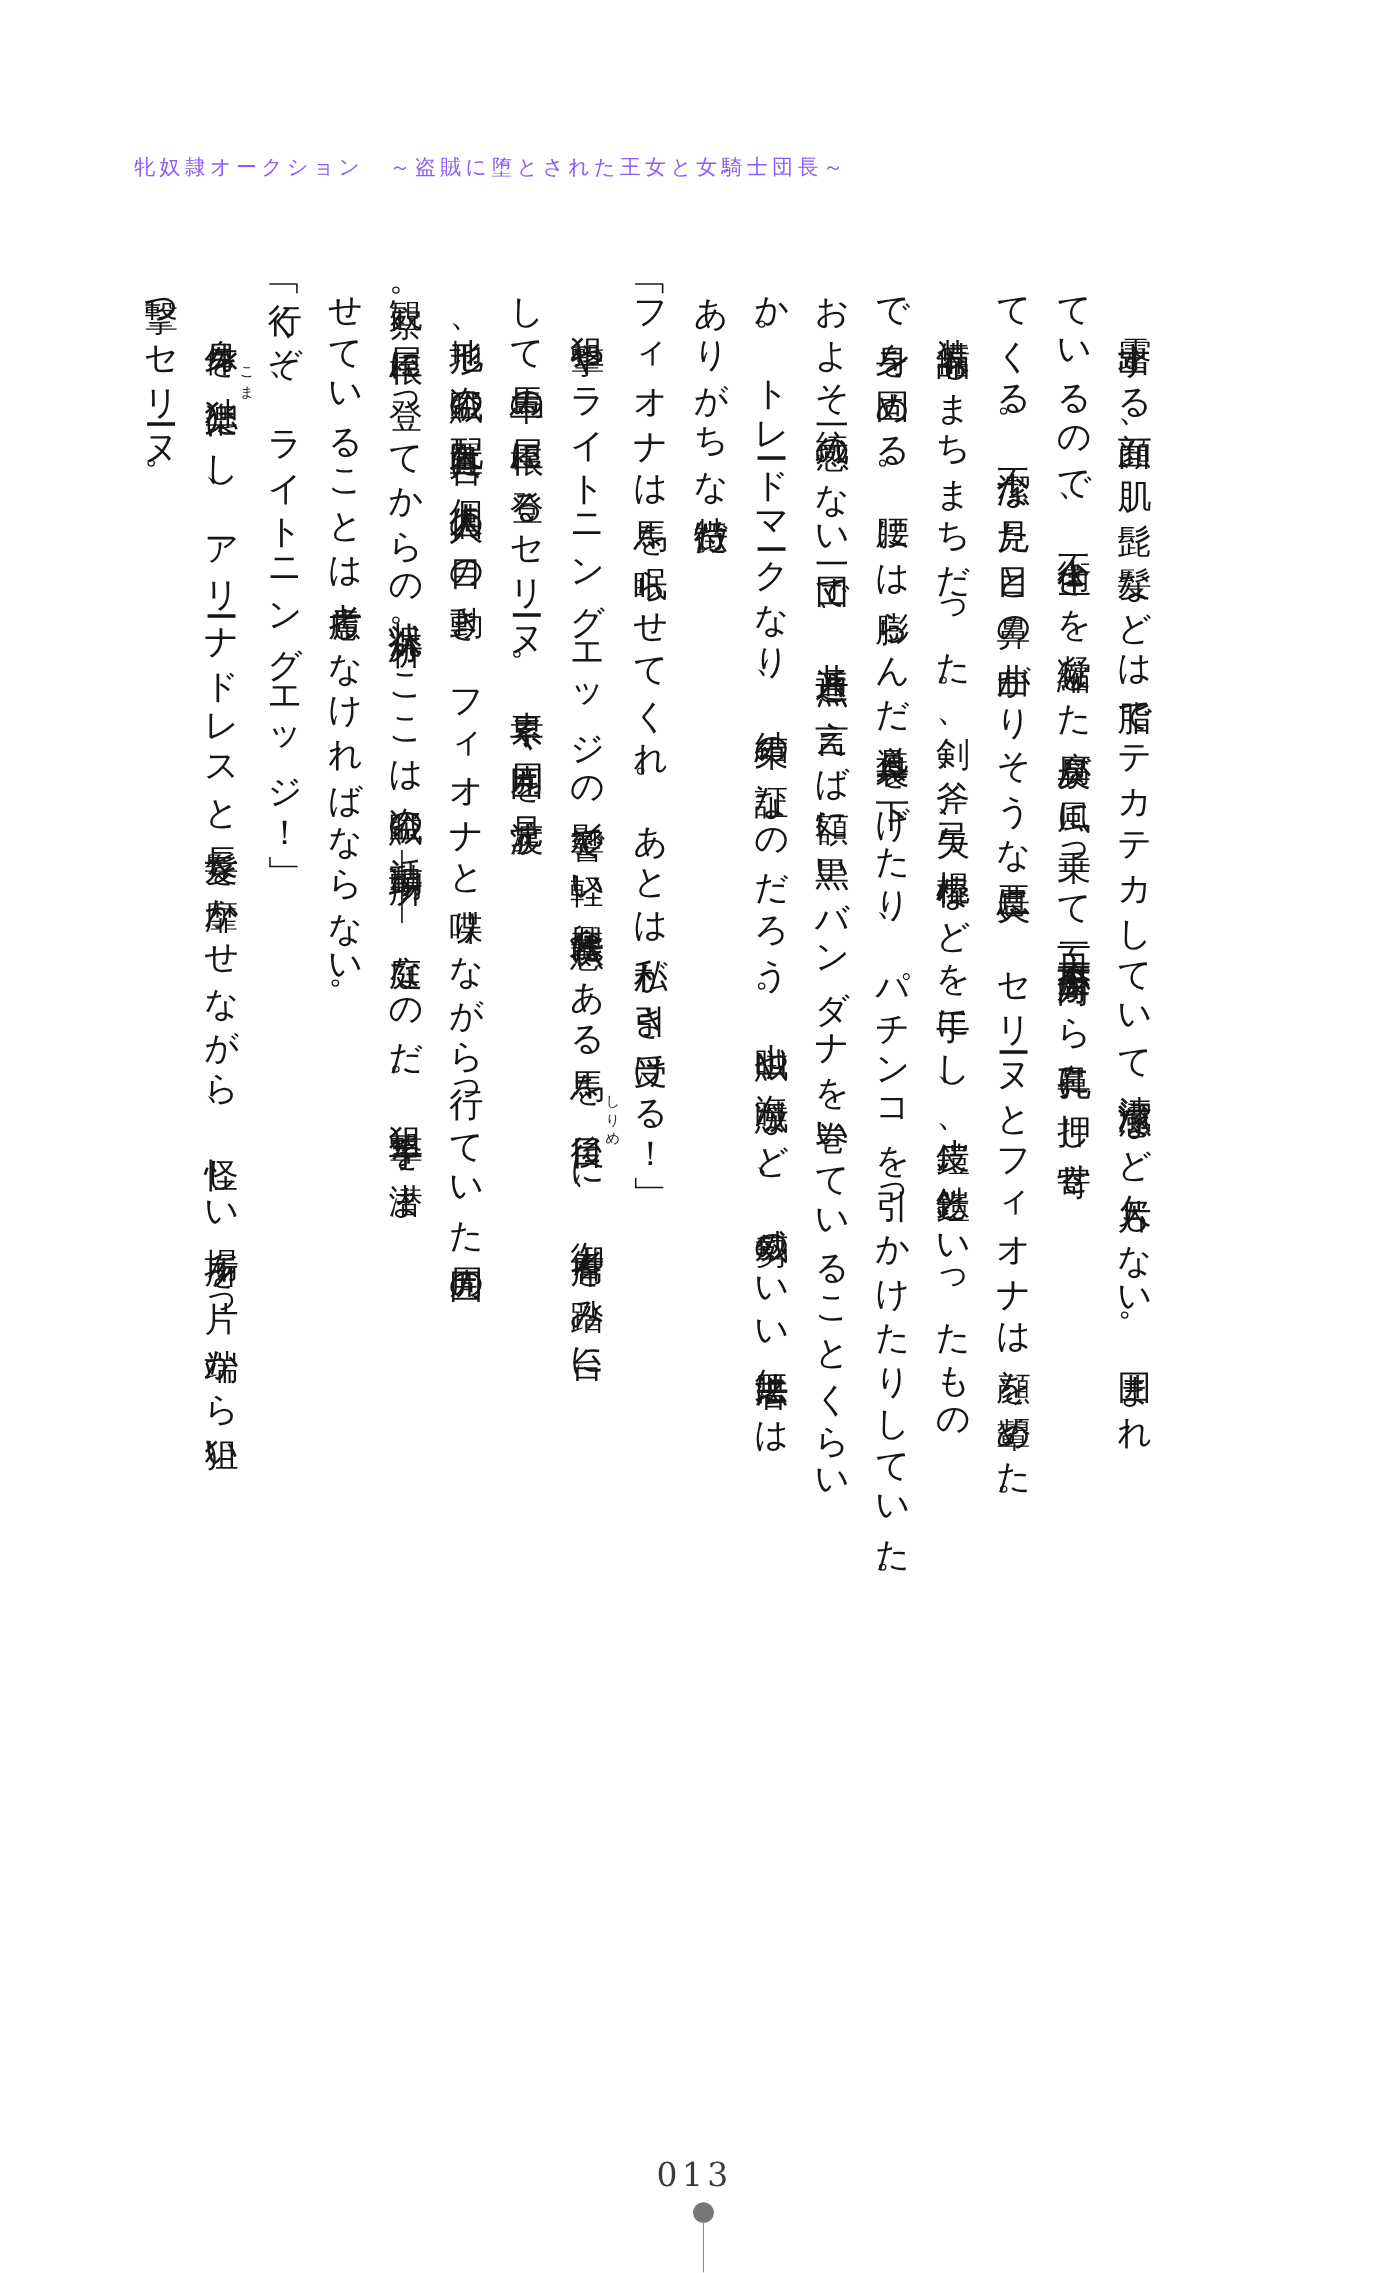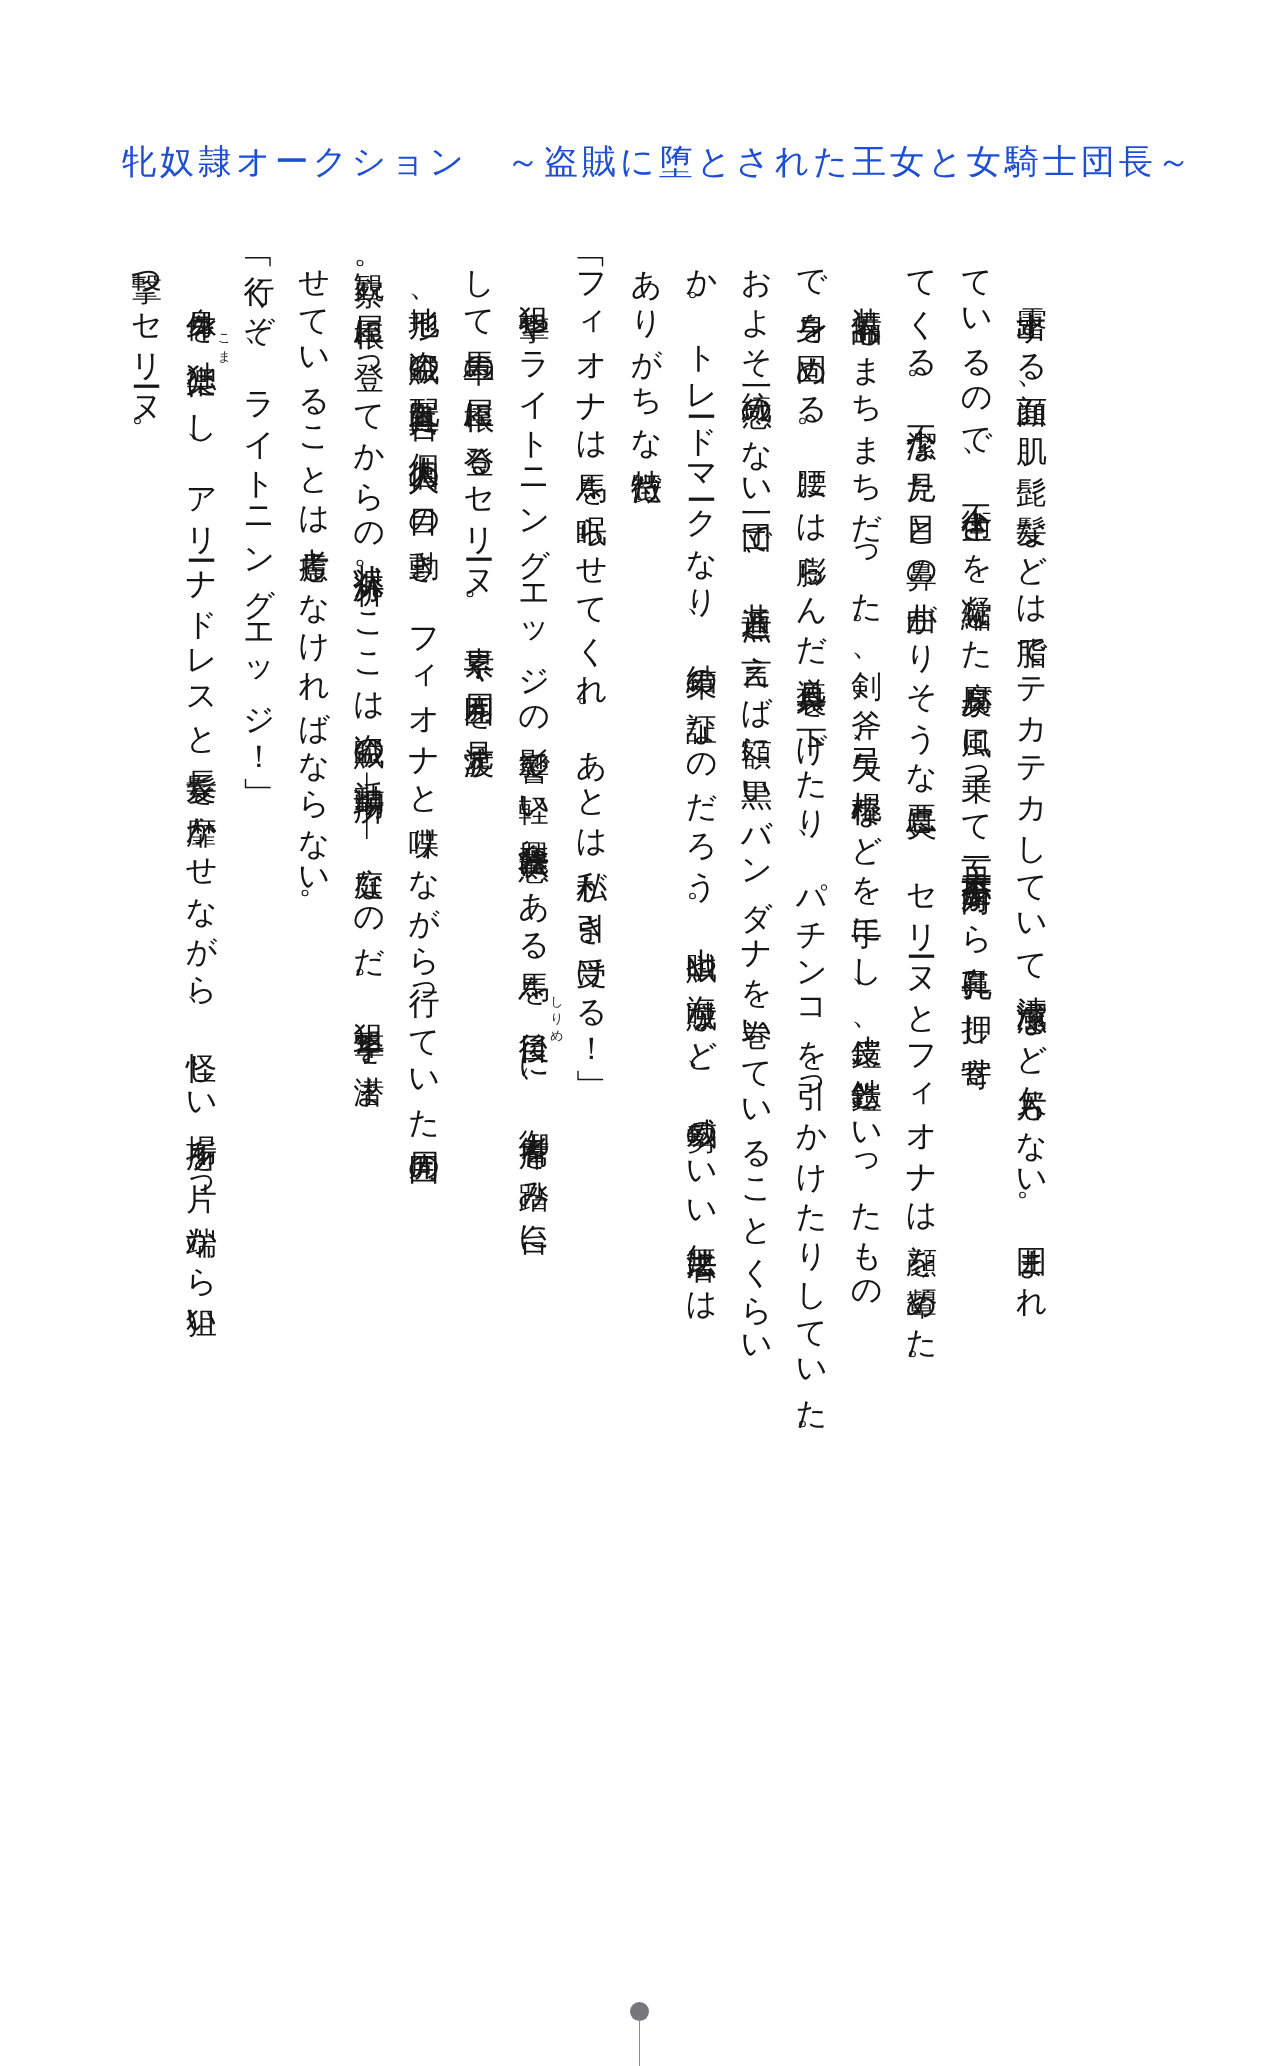--- a/index.html
+++ b/index.html
@@ -11,23 +11,23 @@
   .page {
     position: relative;
     width: 1263px; height: 2066px;
     background: #ffffff;
     overflow: hidden;
   }
   
   .running-head {
     position: absolute;
     top: 139px; left: 122px;
-    font-size: 34px;
+    font-size: 19px;
     letter-spacing: 4px;
-    color: #1d4ed8;
+    color: #8b5cf6;
     white-space: nowrap;
     font-family: Liberation Serif, serif;
   }
   
   .vbody {
     position: absolute;
     top: 248px; right: 204px;
     height: 1414px;
     writing-mode: vertical-rl;
     text-orientation: mixed;
@@ -89,17 +89,18 @@
       <div class="col indent">狙撃やライトニングエッジの影響で軽い興奮状態にある馬を<ruby>後目<rt>しりめ</rt></ruby>に、御者席を踏み台に</div>
       <div class="col">して馬車の屋根に登るセリーヌ。素早く周囲を見渡す。</div>
       <div class="col indent">地形、盗賊の配置具合に個人個人の目の動き、フィオナと喋りながら行っていた周囲の</div>
       <div class="col">観察。屋根に登ってからの状況分析。ここは盗賊の活動場所――庭なのだ。狙撃手を潜ま</div>
       <div class="col">せていることは考慮しなければならない。</div>
       <div class="col">「行くぞ、ライトニングエッジ！」</div>
       <div class="col indent">身体を<ruby>独楽<rt>こま</rt></ruby>にし、アリーナドレスと長髪を靡かせながら、怪しい場所を片っ端から狙い</div>
       <div class="col">撃つセリーヌ。</div>
     </div>
 
+  <div class="page-number">013</div>
 
   <div class="footer-dot"></div>
   <div class="footer-line"></div>
 
 </div>
 
 </body></html>

